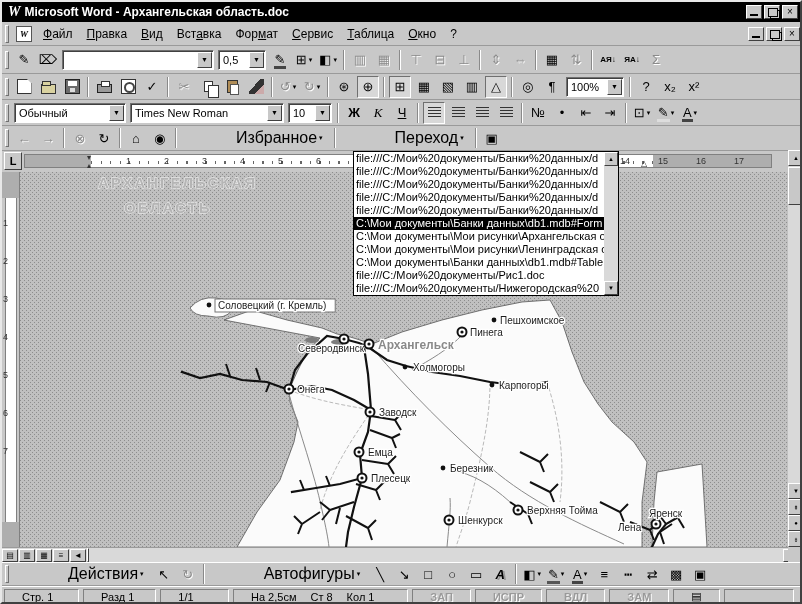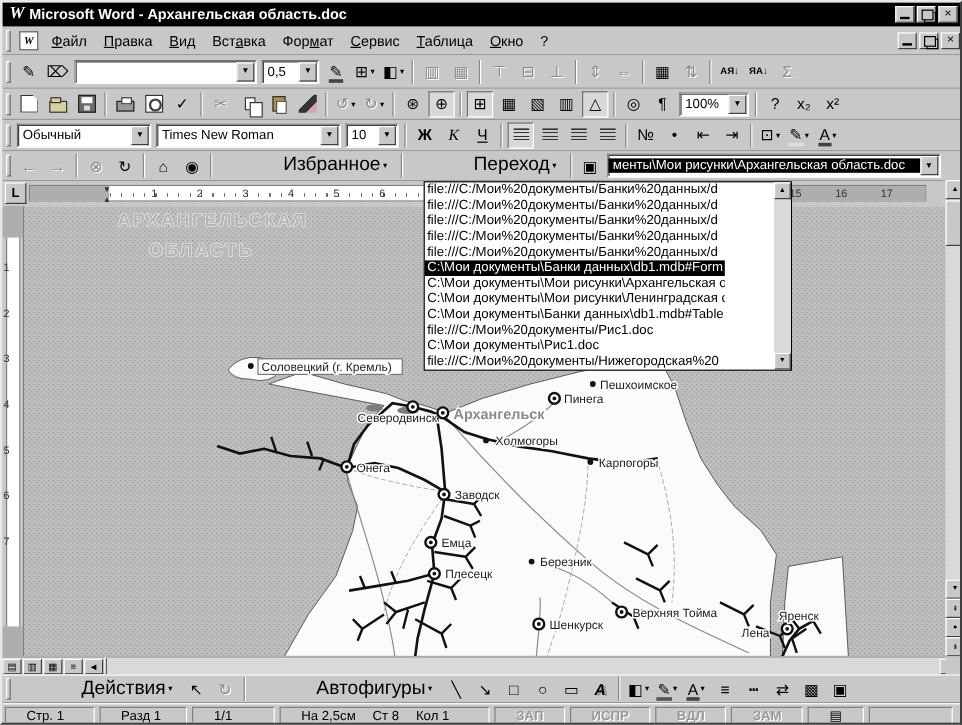--- a/index.html
+++ b/index.html
@@ -84,21 +84,21 @@
   .indent-hang{position:absolute;left:62px;top:6px;font-size:8px;color:#333;}
   .indent-right{position:absolute;left:616px;top:4px;font-size:8px;color:#333;}
   
   #vruler{position:absolute;left:0;top:170px;width:18px;height:375px;background:#c8c8c8;border-right:1px solid #808080;}
   #vruler .strip{position:absolute;left:3px;top:0;width:12px;height:100%;background:#fff;border:1px solid #808080;}
   #vruler .tmargin{position:absolute;left:0;top:0;width:100%;height:26px;background:#aeaeae;}
   #vruler .bmargin{position:absolute;left:0;bottom:0;width:100%;height:25px;background:#aeaeae;}
   .vnum{position:absolute;left:1px;font-size:9px;color:#333;}
   #docarea{position:absolute;left:18px;top:170px;width:768px;height:375px;overflow:hidden;}
   
-  #ddlist{position:absolute;left:351px;top:149px;width:307px;background:#fff;border:1px solid #000;z-index:60;}
+  #ddlist{position:absolute;left:351px;top:149px;width:266px;background:#fff;border:1px solid #000;z-index:60;}
   .dditem{height:13px;line-height:13px;padding:0 2px;white-space:nowrap;overflow:hidden;font-size:11px;width:250px;}
   .dditem.sel{background:#000;color:#fff;}
   #ddsb{position:absolute;right:0;top:0;width:14px;height:100%;background:#d9d9d9;}
   .sbtn{width:14px;height:14px;background:#c8c8c8;border:1px solid;border-color:#fff #404040 #404040 #fff;
         font-size:6px;display:flex;align-items:center;justify-content:center;}
   #ddsb .sbtn.down{position:absolute;bottom:0;}
   
   #vscroll{position:absolute;left:786px;top:148px;width:16px;height:397px;background:#d9d9d9;}
   #vscroll .sbtn{width:16px;height:16px;}
   #vscroll .thumb{position:absolute;top:17px;left:0;width:16px;height:38px;background:#c8c8c8;
@@ -407,24 +407,20 @@
       <span class="dda">▾</span>
     </span>
     <span class="tsep"></span>
     <span class="tbtn menubtn">
       <span class="mlabel">Переход</span>
       <span class="dda">▾</span>
     </span>
     <span class="tsep"></span>
     <span class="tbtn">
       <span class="glyph">▣</span>
-    </span>
-    <span class="combo" id="addr">
-      <span class="cval">менты\Мои рисунки\Архангельская область.doc</span>
-      <span class="carr">▼</span>
     </span>
   </div>
 
   <div class="row" id="rulerrow">
     <span id="tabsel">L</span>
     <span id="hruler" style="background-image: repeating-linear-gradient(90deg, rgb(102, 102, 102) 0px, rgb(102, 102, 102) 1px, transparent 1px, transparent 9.5px); background-size: 100% 3px; background-position: 0px 6px; background-repeat: no-repeat;">
       <span class="lmargin"></span>
       <span class="rmargin"></span>
       <span class="indent-first">▾</span>
       <span class="indent-hang">▴</span>
@@ -586,21 +582,20 @@
         <div class="dditem">file:///C:/Мои%20документы/Банки%20данных/d</div>
         <div class="dditem">file:///C:/Мои%20документы/Банки%20данных/d</div>
         <div class="dditem">file:///C:/Мои%20документы/Банки%20данных/d</div>
         <div class="dditem">file:///C:/Мои%20документы/Банки%20данных/d</div>
         <div class="dditem">file:///C:/Мои%20документы/Банки%20данных/d</div>
         <div class="dditem sel">C:\Мои документы\Банки данных\db1.mdb#Form</div>
         <div class="dditem">C:\Мои документы\Мои рисунки\Архангельская о</div>
         <div class="dditem">C:\Мои документы\Мои рисунки\Ленинградская о</div>
         <div class="dditem">C:\Мои документы\Банки данных\db1.mdb#Table</div>
         <div class="dditem">file:///C:/Мои%20документы/Рис1.doc</div>
-        <div class="dditem">C:\Мои документы\Рис1.doc</div>
         <div class="dditem">file:///C:/Мои%20документы/Нижегородская%20</div>
       </div>
     <div id="ddsb">
       <span class="sbtn">▲</span>
       <span class="sbtn down">▼</span>
     </div>
   </div>
 
   <div id="vscroll">
     <span class="sbtn">▲</span>

